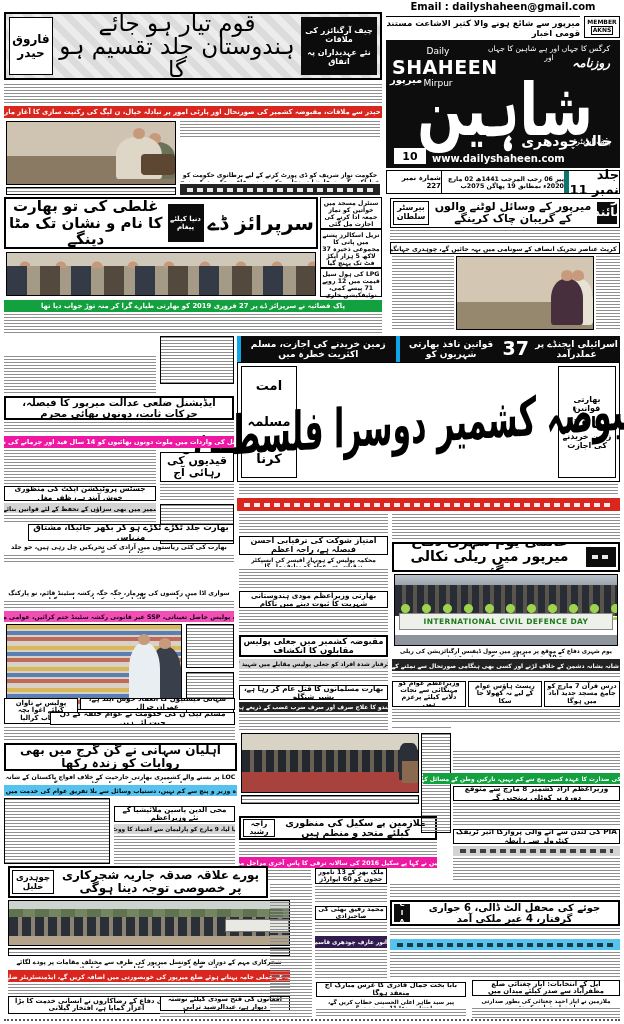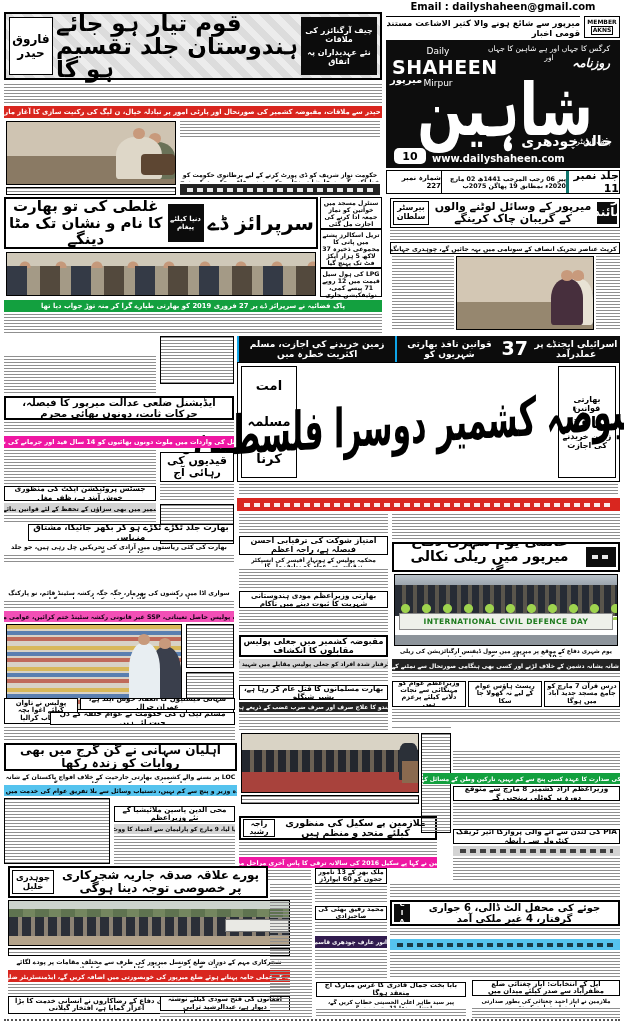--- a/index.html
+++ b/index.html
@@ -25,21 +25,21 @@
         repeating-linear-gradient(90deg,transparent 0 58px,#fff 58px 63px)}
   .box{border:1px solid #000}
   .wsim{height:4px;flex:1;background:repeating-linear-gradient(90deg,rgba(255,255,255,.9) 0 6px,transparent 6px 10px);margin:0 4px}
   .bsim{height:4px;flex:1;background:repeating-linear-gradient(90deg,rgba(0,0,0,.7) 0 6px,transparent 6px 10px);margin:0 4px}
   .ltr{direction:ltr;unicode-bidi:embed}
   .ph{border:1px solid #000;overflow:hidden}
   .ph>div{position:absolute;left:0;right:0}
   
   #logo{background:#0d0d0d;color:#fff}
   #bigname{font-weight:bold;transform:scale(1,1.35);letter-spacing:-2px}
-  #price{background:#fff;color:#000;border-radius:5px;font-weight:bold;display:flex;align-items:center;justify-content:center}
+  #price{background:#fff;color:#000;border-radius:0;font-weight:bold;display:flex;align-items:center;justify-content:center}
   
   .tex{background:repeating-linear-gradient(45deg,#dcdcdc 0 7px,#ececec 7px 14px)}
   
   .m-room{top:0;height:100%;background:linear-gradient(180deg,#cfc4b2 0 55%,#8a7a64 55%)}
   .fg{position:absolute;border-radius:42% 42% 8% 8%}
   .fg::before{content:"";position:absolute;left:50%;top:-9px;width:12px;height:11px;margin-left:-6px;border-radius:50%;background:#c89a7c}
   .sr-base{top:0;height:100%;background:linear-gradient(180deg,#cfc8b8 0 32%,#a49a86 32%)}
   .sr-heads{top:14%;height:22%;background-image:radial-gradient(circle at 50% 50%,#c5997b 0 5px,transparent 6px);background-size:36px 16px}
   .sr-figs{top:32%;height:68%;background:repeating-linear-gradient(90deg,#343a46 0 20px,transparent 20px 33px,#53493d 33px 53px,transparent 53px 64px)}
   .t-wall{top:0;height:100%;background:linear-gradient(180deg,#d3c7b4 0 62%,#96876f 62%)}
@@ -82,31 +82,31 @@
     <div class="a" style="right:6px;top:4px;width:130px;font-size:7.5px;text-align:center">کرگس کا جہاں اور ہے شاہین کا جہاں اور</div>
     <div class="a" style="right:10px;top:16px;font-size:12px;font-weight:bold;font-style:italic">روزنامہ</div>
     <div class="a" id="bigname" style="left:24px;top:30px;width:190px;height:78px;font-size:54px;display:flex;align-items:center;justify-content:center">شاہین</div>
     <div class="a" style="left:4px;top:34px;font-size:10px;font-weight:bold">میرپور</div>
     <div class="a" style="right:8px;bottom:22px;font-size:8px">چیف ایڈیٹر:</div>
     <div class="a" style="right:8px;bottom:19px;font-size:14px;font-weight:bold">خالد چودھری</div>
     <div class="a ltr" style="left:46px;bottom:4px;font-size:10px;font-weight:bold">www.dailyshaheen.com</div>
     <div class="a" id="price" style="left:8px;bottom:4px;width:32px;height:16px;font-size:11px">10</div>
   </div>
   <div class="a box" style="left:386px;top:170px;width:234px;height:24px;display:flex;font-weight:bold;align-items:stretch">
-    <div style="width:50px;border-left:3px solid #0f766e;display:flex;align-items:center;justify-content:center;font-size:11px">جلد نمبر 11</div>
+    <div style="width:50px;border-left:5px solid #0f766e;display:flex;align-items:center;justify-content:center;font-size:13px">جلد نمبر 11</div>
     <div style="flex:1;display:flex;align-items:center;justify-content:center;font-size:6.3px">پیر 06 رجب المرجب 1441ھ 02 مارچ 2020ء بمطابق 19 پھاگن 2075ب</div>
     <div style="width:54px;border-right:1px solid #000;display:flex;align-items:center;justify-content:center;font-size:7px">شمارہ نمبر 227</div>
   </div>
 
   <div class="a tex" style="left:4px;top:12px;width:378px;height:68px;border:2px solid #000;display:flex;align-items:stretch">
     <div class="kick" style="width:76px;margin:3px;font-size:8px;gap:3px">
       <span>چیف آرگنائزر کی ملاقات</span>
       <span>نئے عہدیداران پہ اتفاق</span>
     </div>
-    <div style="flex:1;display:flex;align-items:center;justify-content:center;font-size:23px;font-weight:bold;text-align:left;line-height:1">قوم تیار ہو جائے ہندوستان جلد تقسیم ہو گا</div>
+    <div style="flex:1;display:flex;align-items:center;justify-content:center;font-size:23px;font-weight:normal;text-align:center;line-height:1">قوم تیار ہو جائے ہندوستان جلد تقسیم ہو گا</div>
     <div class="box" style="width:42px;margin:3px;background:#fff;display:flex;flex-direction:column;align-items:center;justify-content:center;font-weight:bold;font-size:12px">
       <span>فاروق</span>
       <span>حیدر</span>
     </div>
   </div>
 
   <div class="a simc" style="left:4px;top:84px;width:378px;height:20px"></div>
   <div class="a strip red" style="left:4px;top:106px;width:378px;height:12px;font-size:6.8px">مشتاق منہاس کی فاروق حیدر سے ملاقات، مقبوضہ کشمیر کی صورتحال اور پارٹی امور پر تبادلہ خیال، ن لیگ کی رکنیت سازی کا آغاز مارچ کے آخری ہفتے میں ہوگا</div>
   <div class="a ph" style="left:6px;top:121px;width:170px;height:64px">
     <div class="m-room"></div>
@@ -159,21 +159,21 @@
     <div class="fg" style="left:7%;top:34%;width:22%;height:60%;background:#3a4050"></div>
     <div class="fg" style="left:39%;top:30%;width:22%;height:64%;background:#e8e2d4"></div>
     <div class="fg" style="right:7%;top:30%;width:24%;height:64%;background:#472f3d"></div>
   </div>
   <div class="a sim" style="left:596px;top:256px;width:24px;height:74px"></div>
 
   <div class="a kick" style="left:237px;top:336px;width:383px;height:26px;flex-direction:row;gap:4px;font-size:9px">
     <span>اسرائیلی ایجنڈے پر عملدرآمد</span>
     <span style="font-size:19px">37</span>
     <span>قوانین نافذ بھارتی شہریوں کو</span>
-    <span style="border:2px solid #0ea5e9;padding:8px 2px">زمین خریدنے کی اجازت، مسلم اکثریت خطرہ میں</span>
+    <span style="border:4px solid #0ea5e9;padding:8px 2px">زمین خریدنے کی اجازت، مسلم اکثریت خطرہ میں</span>
   </div>
   <div class="a box" style="left:237px;top:362px;width:383px;height:120px">
     <div class="a box" style="right:3px;top:3px;width:58px;height:112px;display:flex;flex-direction:column;align-items:center;justify-content:center;font-weight:bold;text-align:center">
       <span style="font-size:8px">بھارتی قوانین</span>
       <span style="font-size:16px">نافذ</span>
       <span style="font-size:8px">زمین خریدنے</span>
       <span style="font-size:8px">کی اجازت</span>
     </div>
     <div class="a" style="left:64px;right:64px;top:0;height:100%;display:flex;align-items:center;justify-content:center;font-weight:bold;font-size:30px;white-space:nowrap;transform:scale(1,1.8) skewY(-2deg)">مقبوضہ کشمیر دوسرا فلسطین</div>
     <div class="a box" style="left:3px;top:3px;width:56px;height:112px;display:flex;flex-direction:column;align-items:center;justify-content:space-around;font-weight:bold;font-size:13px">

